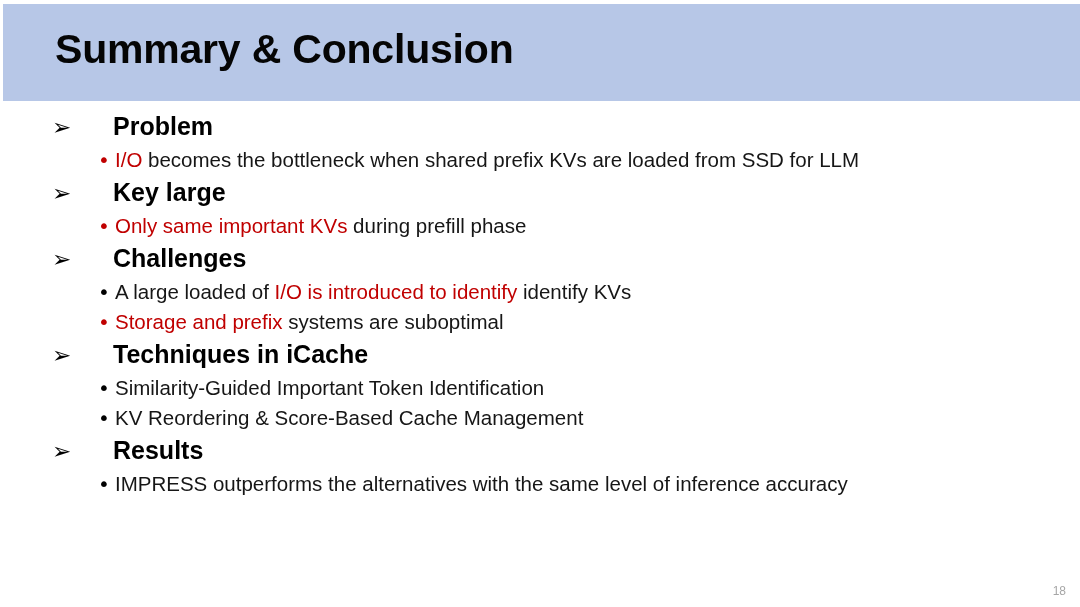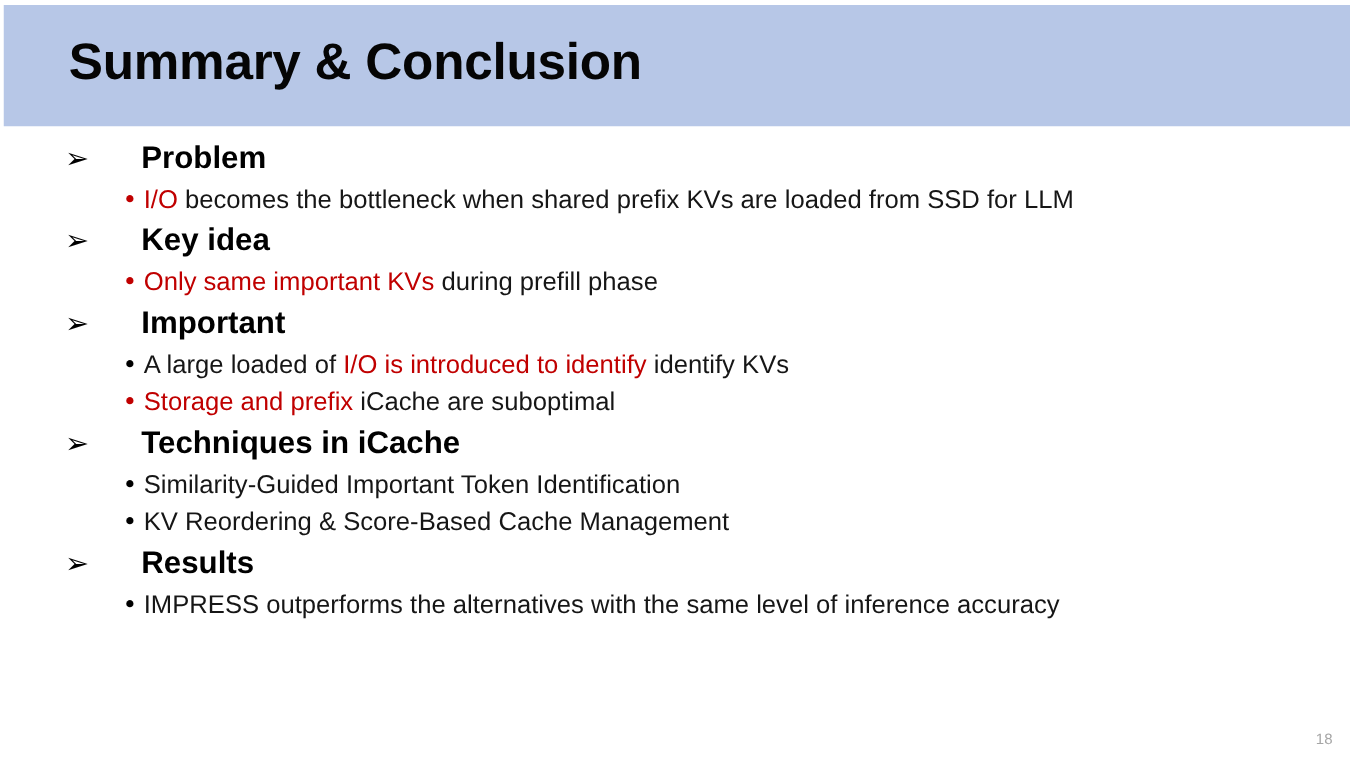--- a/index.html
+++ b/index.html
@@ -134,39 +134,39 @@
           <span class="l1-label">Problem</span>
         </div>
         <div class="l2-row">
           <span class="l2-bullet bullet-red">•</span>
           <span class="l2-text"><span class="red">I/O</span><span> becomes the bottleneck when shared prefix KVs are loaded from SSD for LLM</span></span>
         </div>
       </div>
       <div class="group">
         <div class="l1-row">
           <span class="l1-bullet">➢</span>
-          <span class="l1-label">Key idea</span>
+          <span class="l1-label">Key large</span>
         </div>
         <div class="l2-row">
           <span class="l2-bullet bullet-red">•</span>
           <span class="l2-text"><span class="red">Only same important KVs</span><span> during prefill phase</span></span>
         </div>
       </div>
       <div class="group">
         <div class="l1-row">
           <span class="l1-bullet">➢</span>
-          <span class="l1-label">Important</span>
+          <span class="l1-label">Challenges</span>
         </div>
         <div class="l2-row">
           <span class="l2-bullet bullet-black">•</span>
           <span class="l2-text"><span>A large loaded of </span><span class="red">I/O is introduced to identify</span><span> identify KVs</span></span>
         </div>
         <div class="l2-row">
           <span class="l2-bullet bullet-red">•</span>
-          <span class="l2-text"><span class="red">Storage and prefix</span><span> iCache are suboptimal</span></span>
+          <span class="l2-text"><span class="red">Storage and prefix</span><span> systems are suboptimal</span></span>
         </div>
       </div>
       <div class="group">
         <div class="l1-row">
           <span class="l1-bullet">➢</span>
           <span class="l1-label">Techniques in iCache</span>
         </div>
         <div class="l2-row">
           <span class="l2-bullet bullet-black">•</span>
           <span class="l2-text"><span>Similarity-Guided Important Token Identification</span></span>

